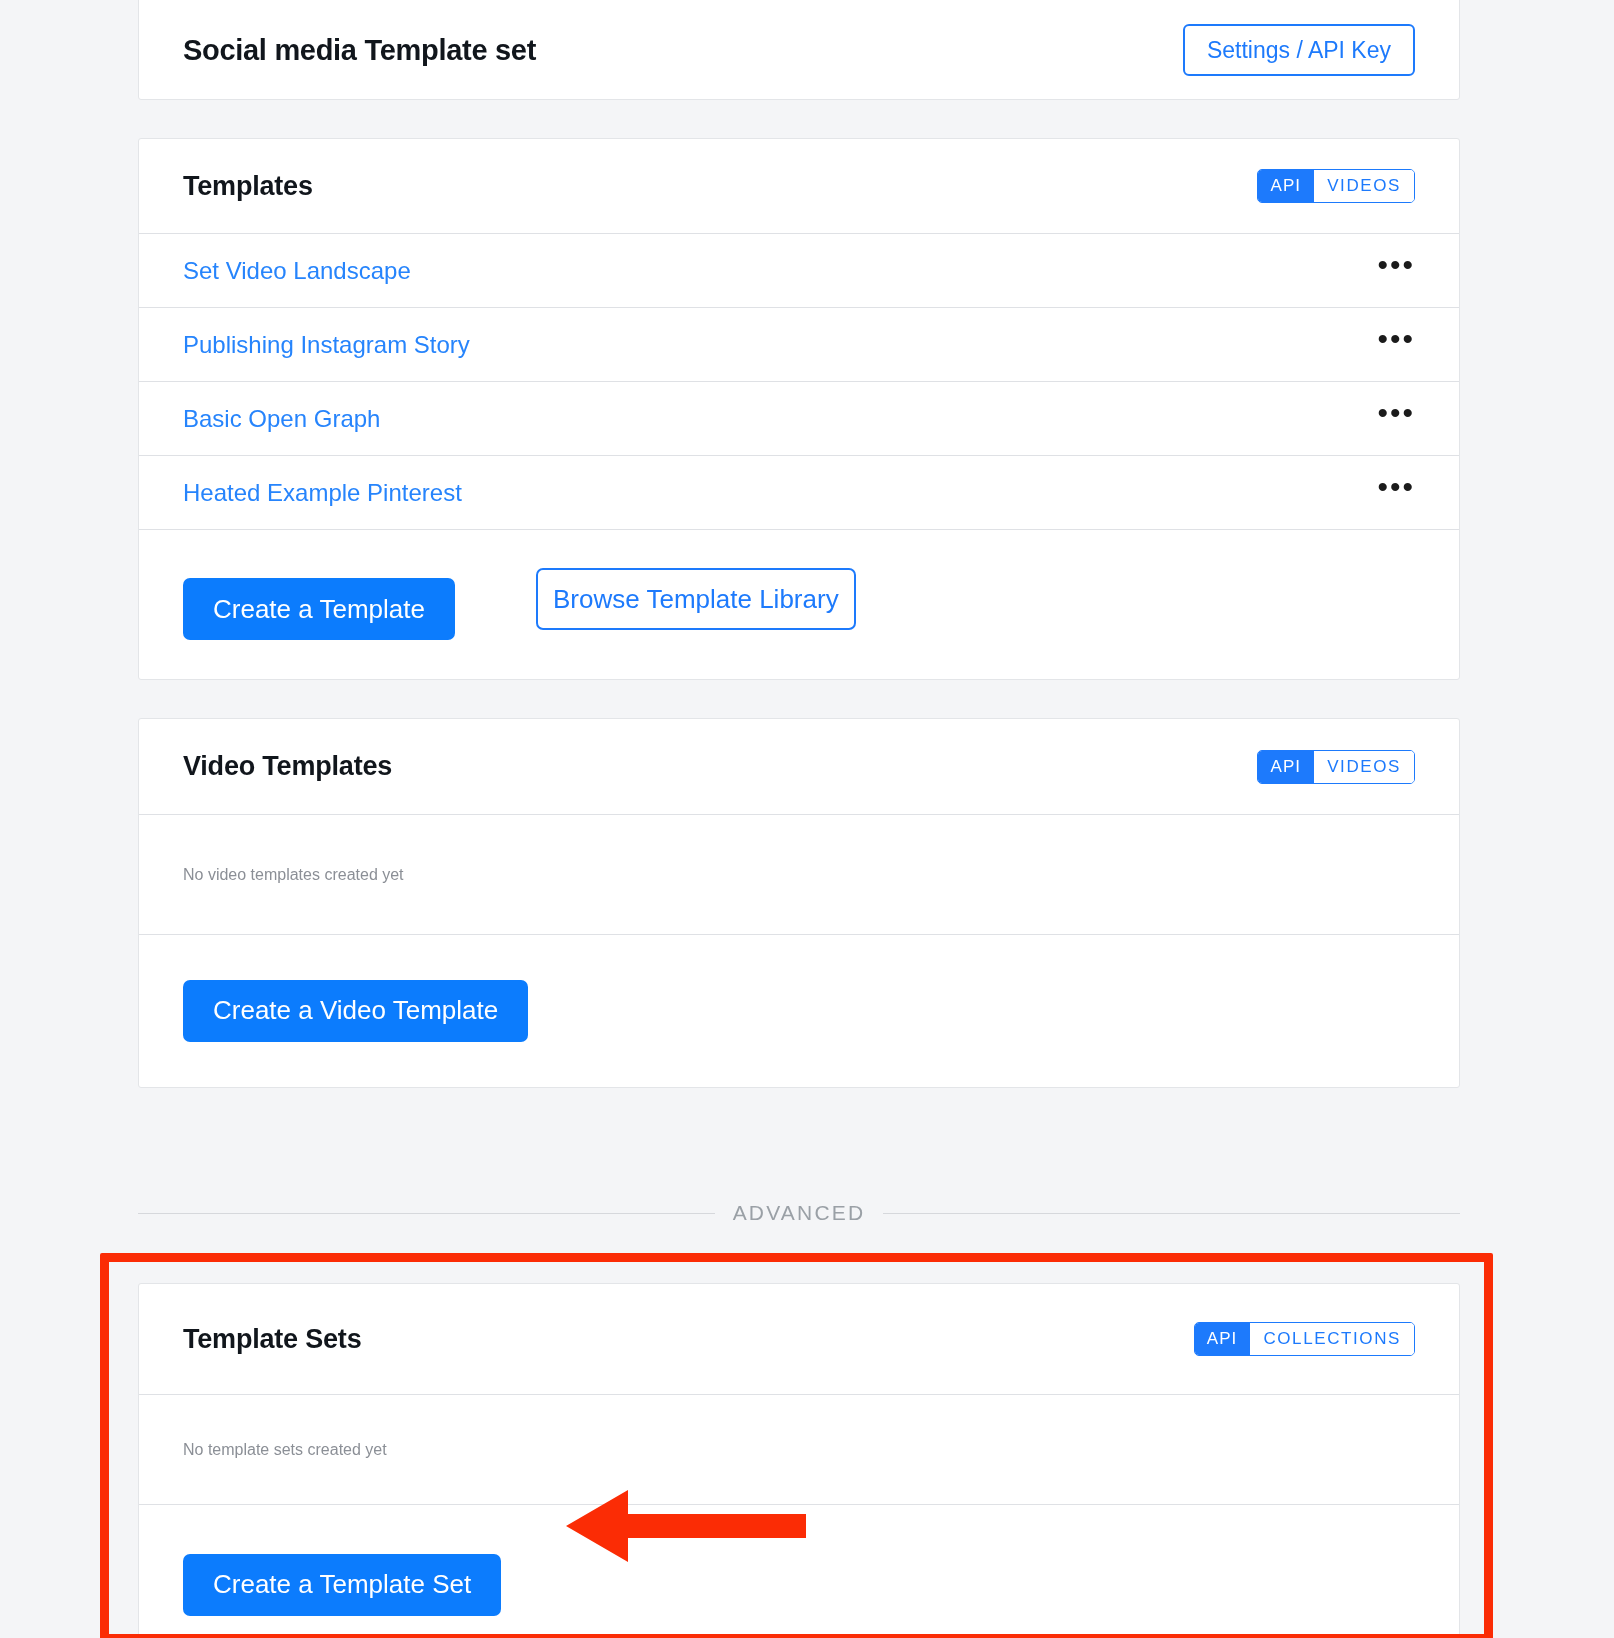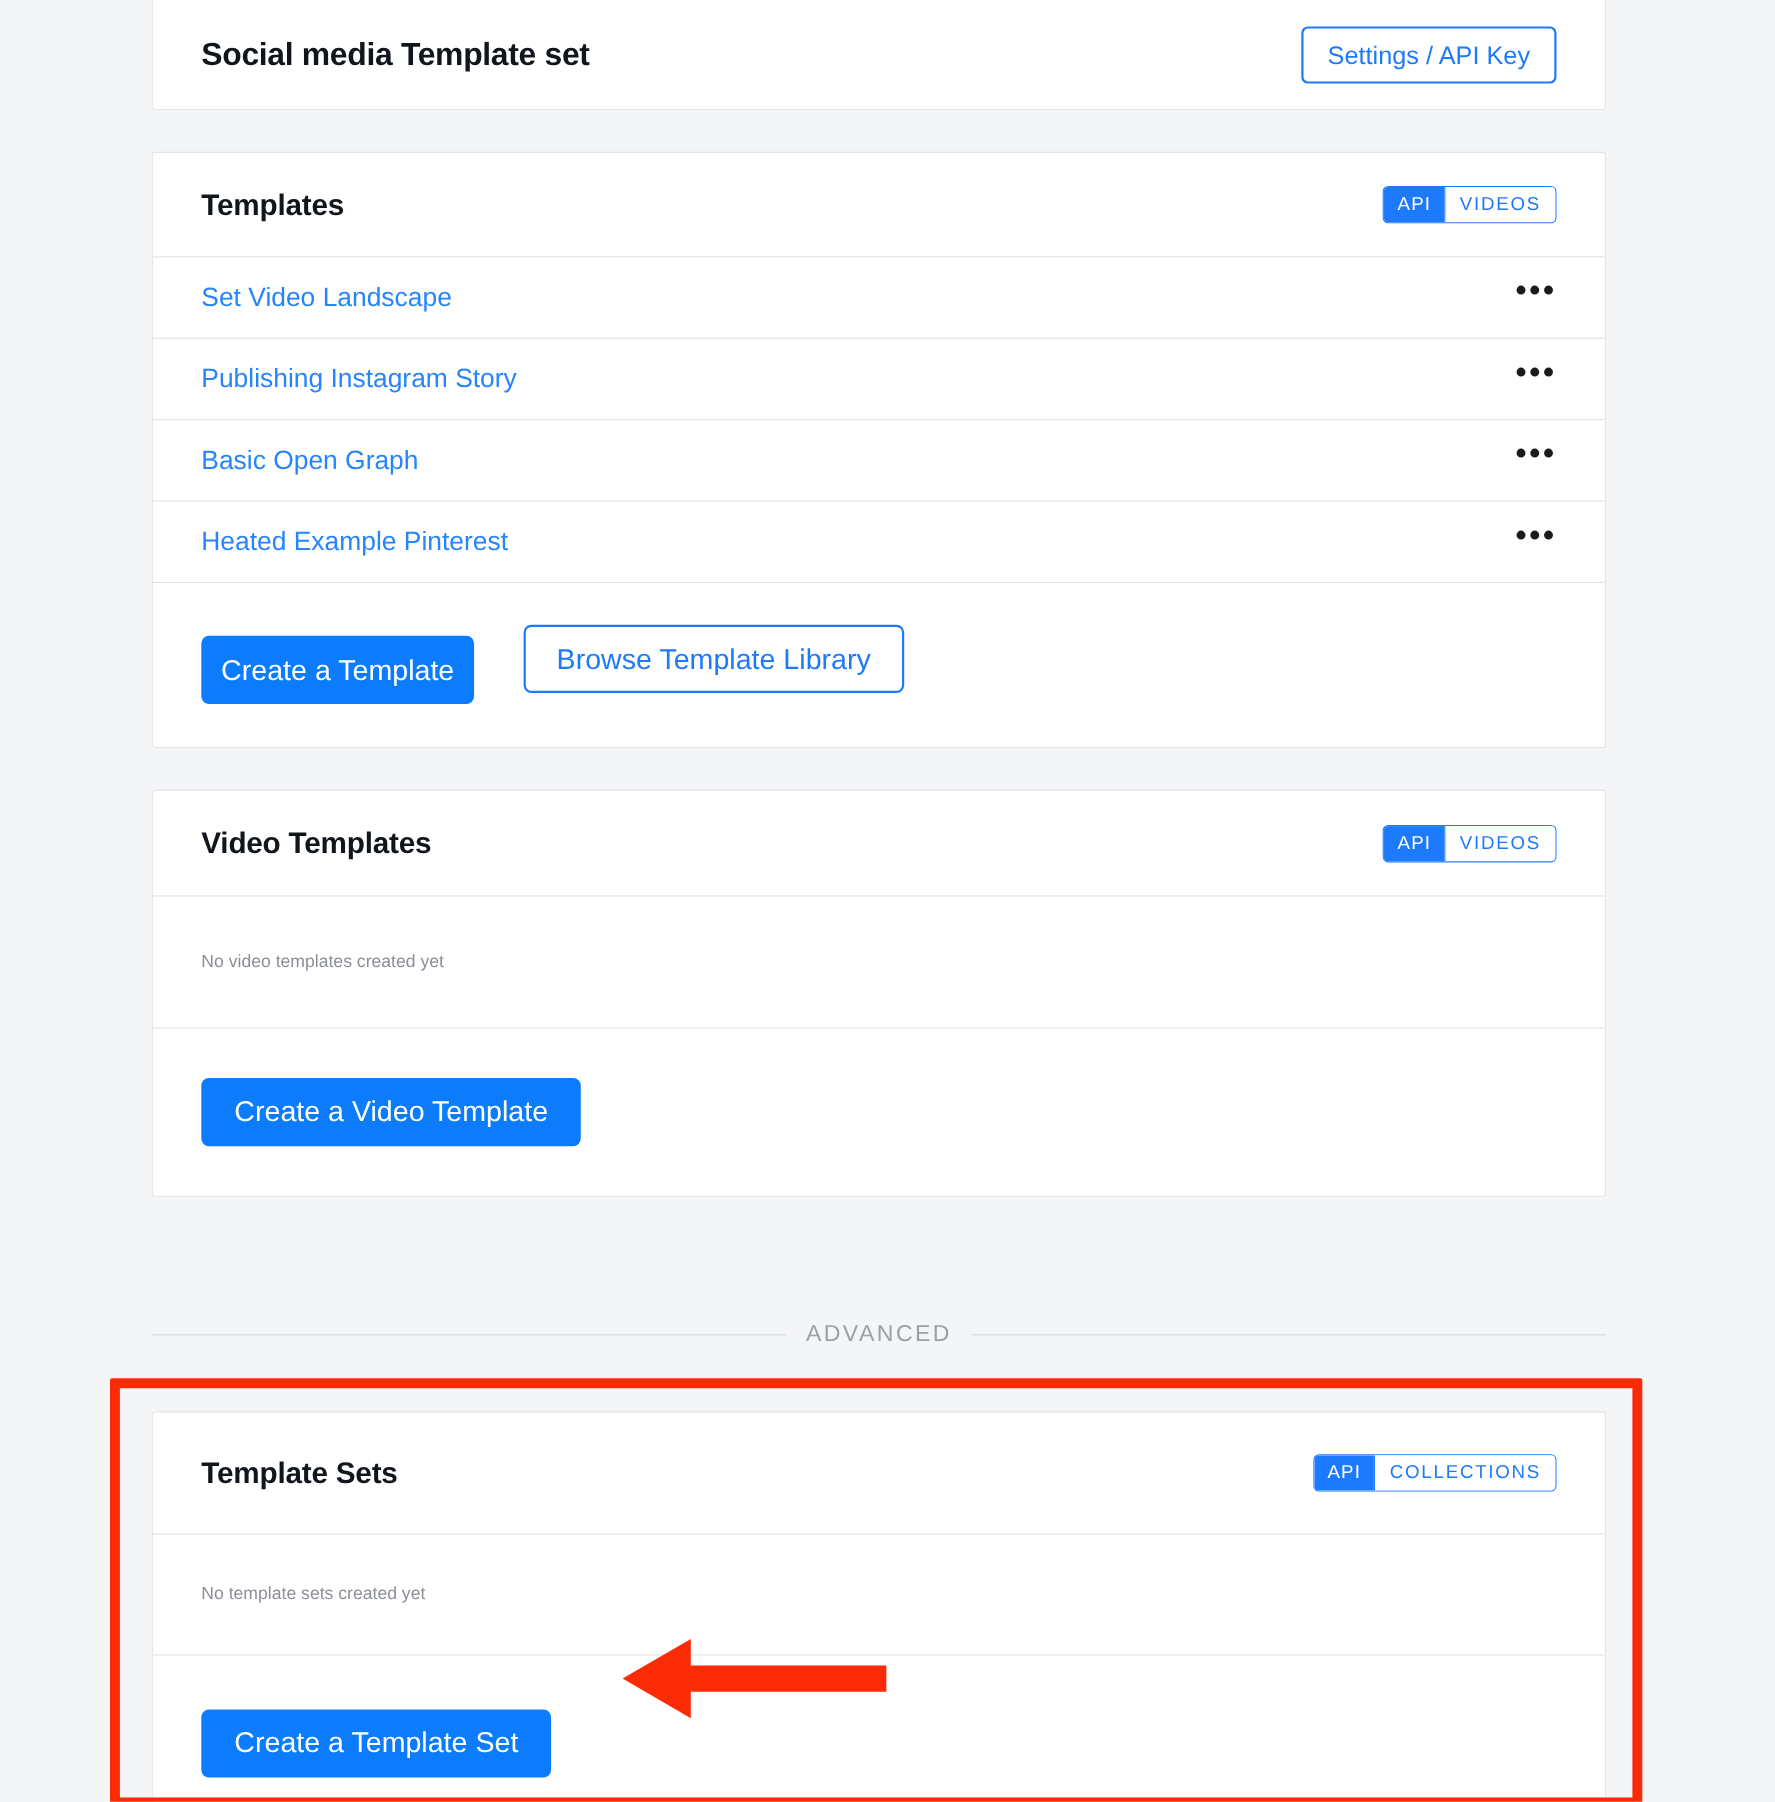--- a/index.html
+++ b/index.html
@@ -199,22 +199,22 @@
       <a>Basic Open Graph</a>
       <span class="dots">•••</span>
     </div>
     <div class="list-row">
       <a>Heated Example Pinterest</a>
       <span class="dots">•••</span>
     </div>
 
     <div class="divider-line" style="margin-top:0; height:1px;"></div>
     <div style="display:flex; align-items:center; gap:45px; padding:0 44px; height:138px;">
-      <div class="btn-primary" style="height:62px; padding:0 18px;margin-top:20px;">Create a Template</div>
-      <div class="btn-outline" style="height:62px; padding:0 28px; font-size:26px; border-radius:7px;">Browse Template Library</div>
+      <div class="btn-primary" style="height:62px; padding:0 30px;margin-top:20px;">Create a Template</div>
+      <div class="btn-outline" style="height:62px; padding:0 15px; font-size:26px; border-radius:7px;margin-left:36px;">Browse Template Library</div>
     </div>
   </div>
 
   <div class="card" style="left:138px; top:718px; width:1322px; height:370px;">
 
     <div class="card-header" style="height:95px;">
       <div class="section-title">Video Templates</div>
       <div class="api-pill">
         <span class="seg-api">API</span>
         <span class="seg-val">VIDEOS</span>

